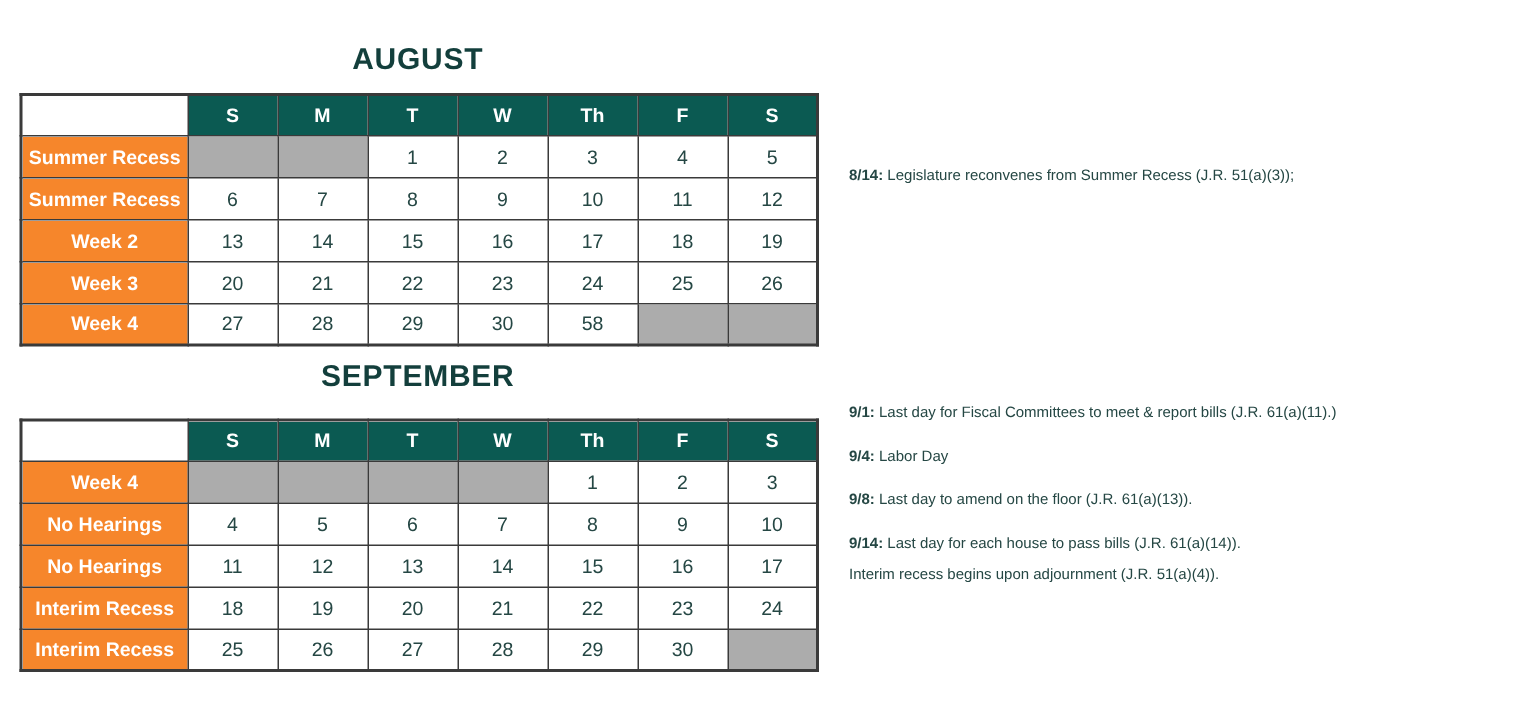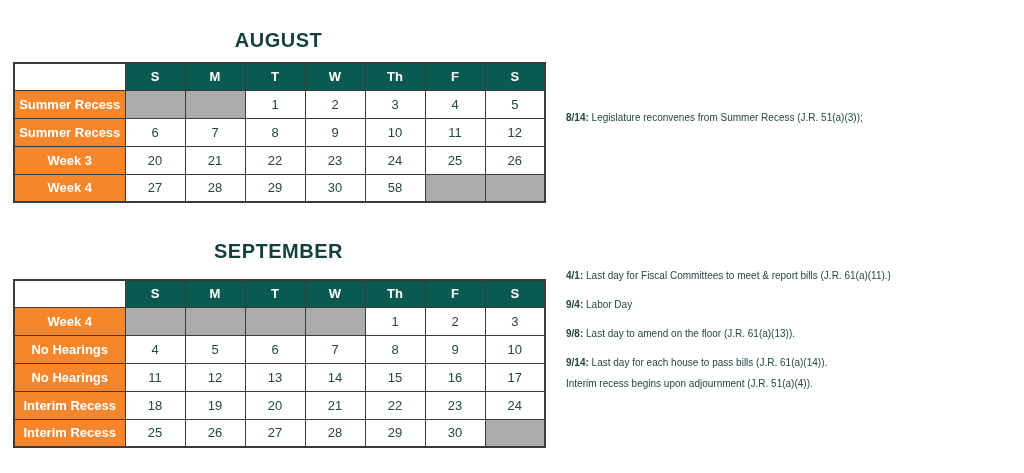--- a/index.html
+++ b/index.html
@@ -117,20 +117,30 @@
           <th class="row-label">Summer Recess</th>
           <td class="day">6</td>
           <td class="day">7</td>
           <td class="day">8</td>
           <td class="day">9</td>
           <td class="day">10</td>
           <td class="day">11</td>
           <td class="day">12</td>
         </tr>
         <tr>
+          <th class="row-label">Week 2</th>
+          <td class="day">13</td>
+          <td class="day">14</td>
+          <td class="day">15</td>
+          <td class="day">16</td>
+          <td class="day">17</td>
+          <td class="day">18</td>
+          <td class="day">19</td>
+        </tr>
+        <tr>
           <th class="row-label">Week 3</th>
           <td class="day">20</td>
           <td class="day">21</td>
           <td class="day">22</td>
           <td class="day">23</td>
           <td class="day">24</td>
           <td class="day">25</td>
           <td class="day">26</td>
         </tr>
         <tr>
@@ -223,19 +233,19 @@
           <td class="blocked"></td>
         </tr>
       </tbody>
     </table>
 
   <div class="notes" style="top:107px">
       <p><b>8/14:</b> Legislature reconvenes from Summer Recess (J.R. 51(a)(3));</p>
     </div>
 
   <div class="notes" style="top:265px">
-      <p><b>4/1:</b> Last day for Fiscal Committees to meet &amp; report bills (J.R. 61(a)(11).)</p>
+      <p><b>9/1:</b> Last day for Fiscal Committees to meet &amp; report bills (J.R. 61(a)(11).)</p>
       <p><b>9/4:</b> Labor Day</p>
       <p><b>9/8:</b> Last day to amend on the floor (J.R. 61(a)(13)).</p>
       <p><b>9/14:</b> Last day for each house to pass bills (J.R. 61(a)(14)).<br>Interim recess begins upon adjournment (J.R. 51(a)(4)).</p>
     </div>
 
 </div>
 
 </body></html>

